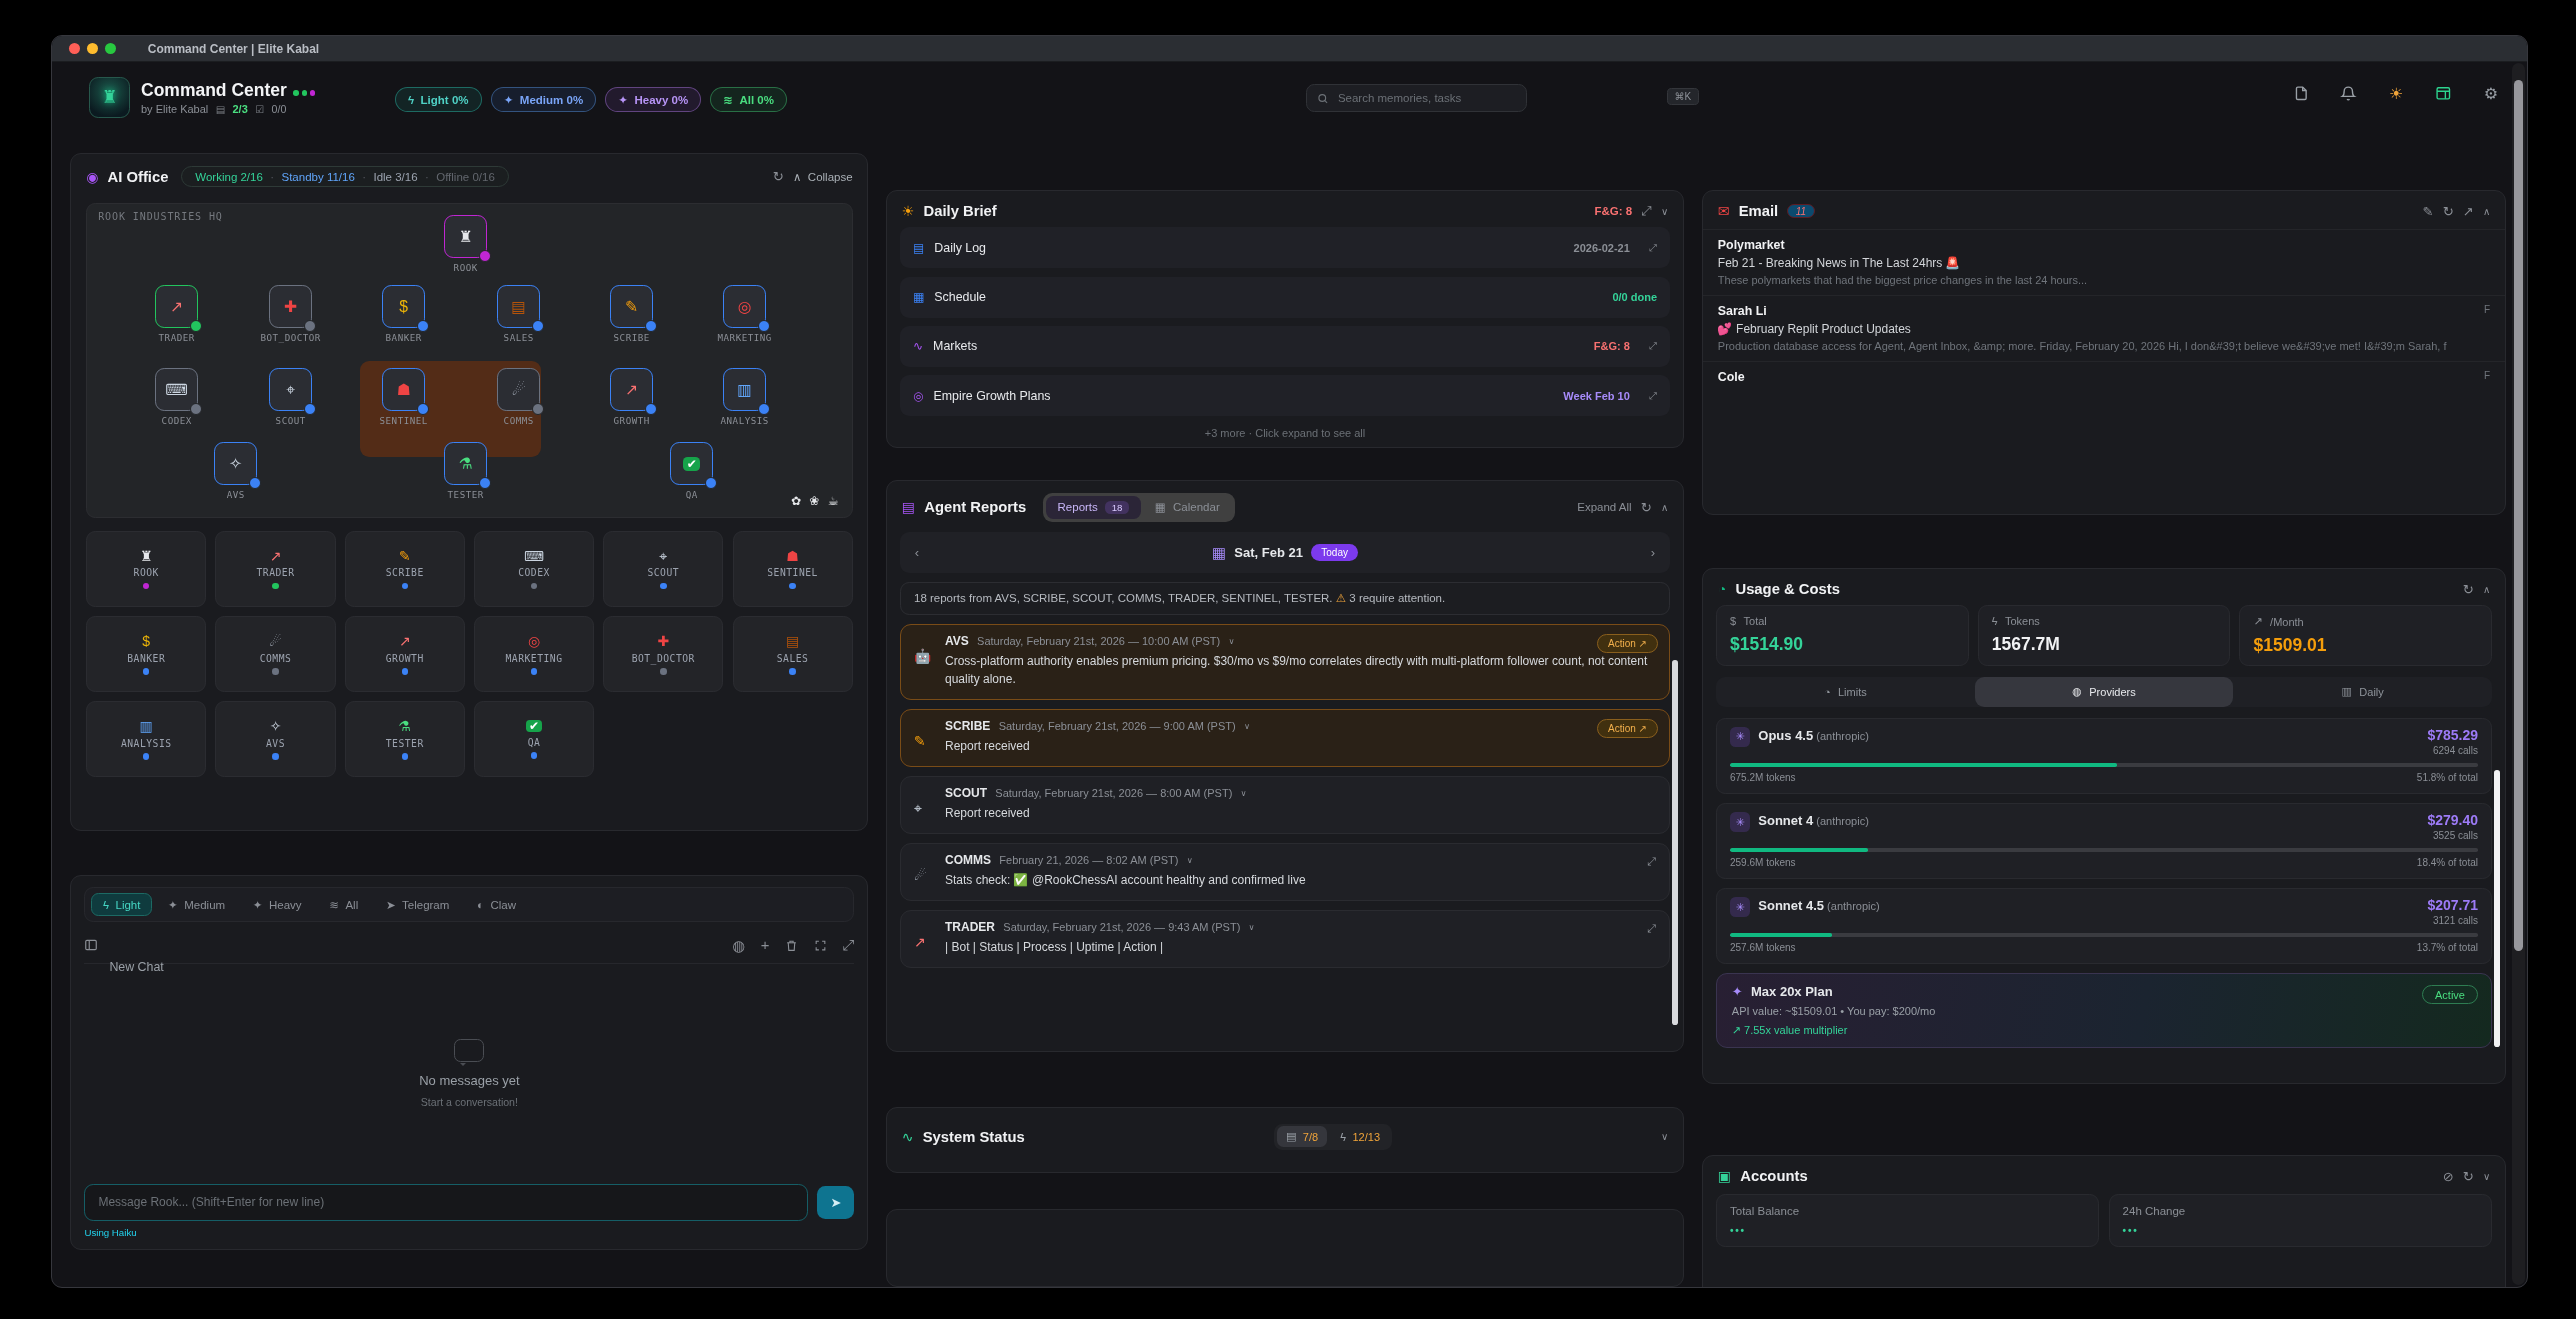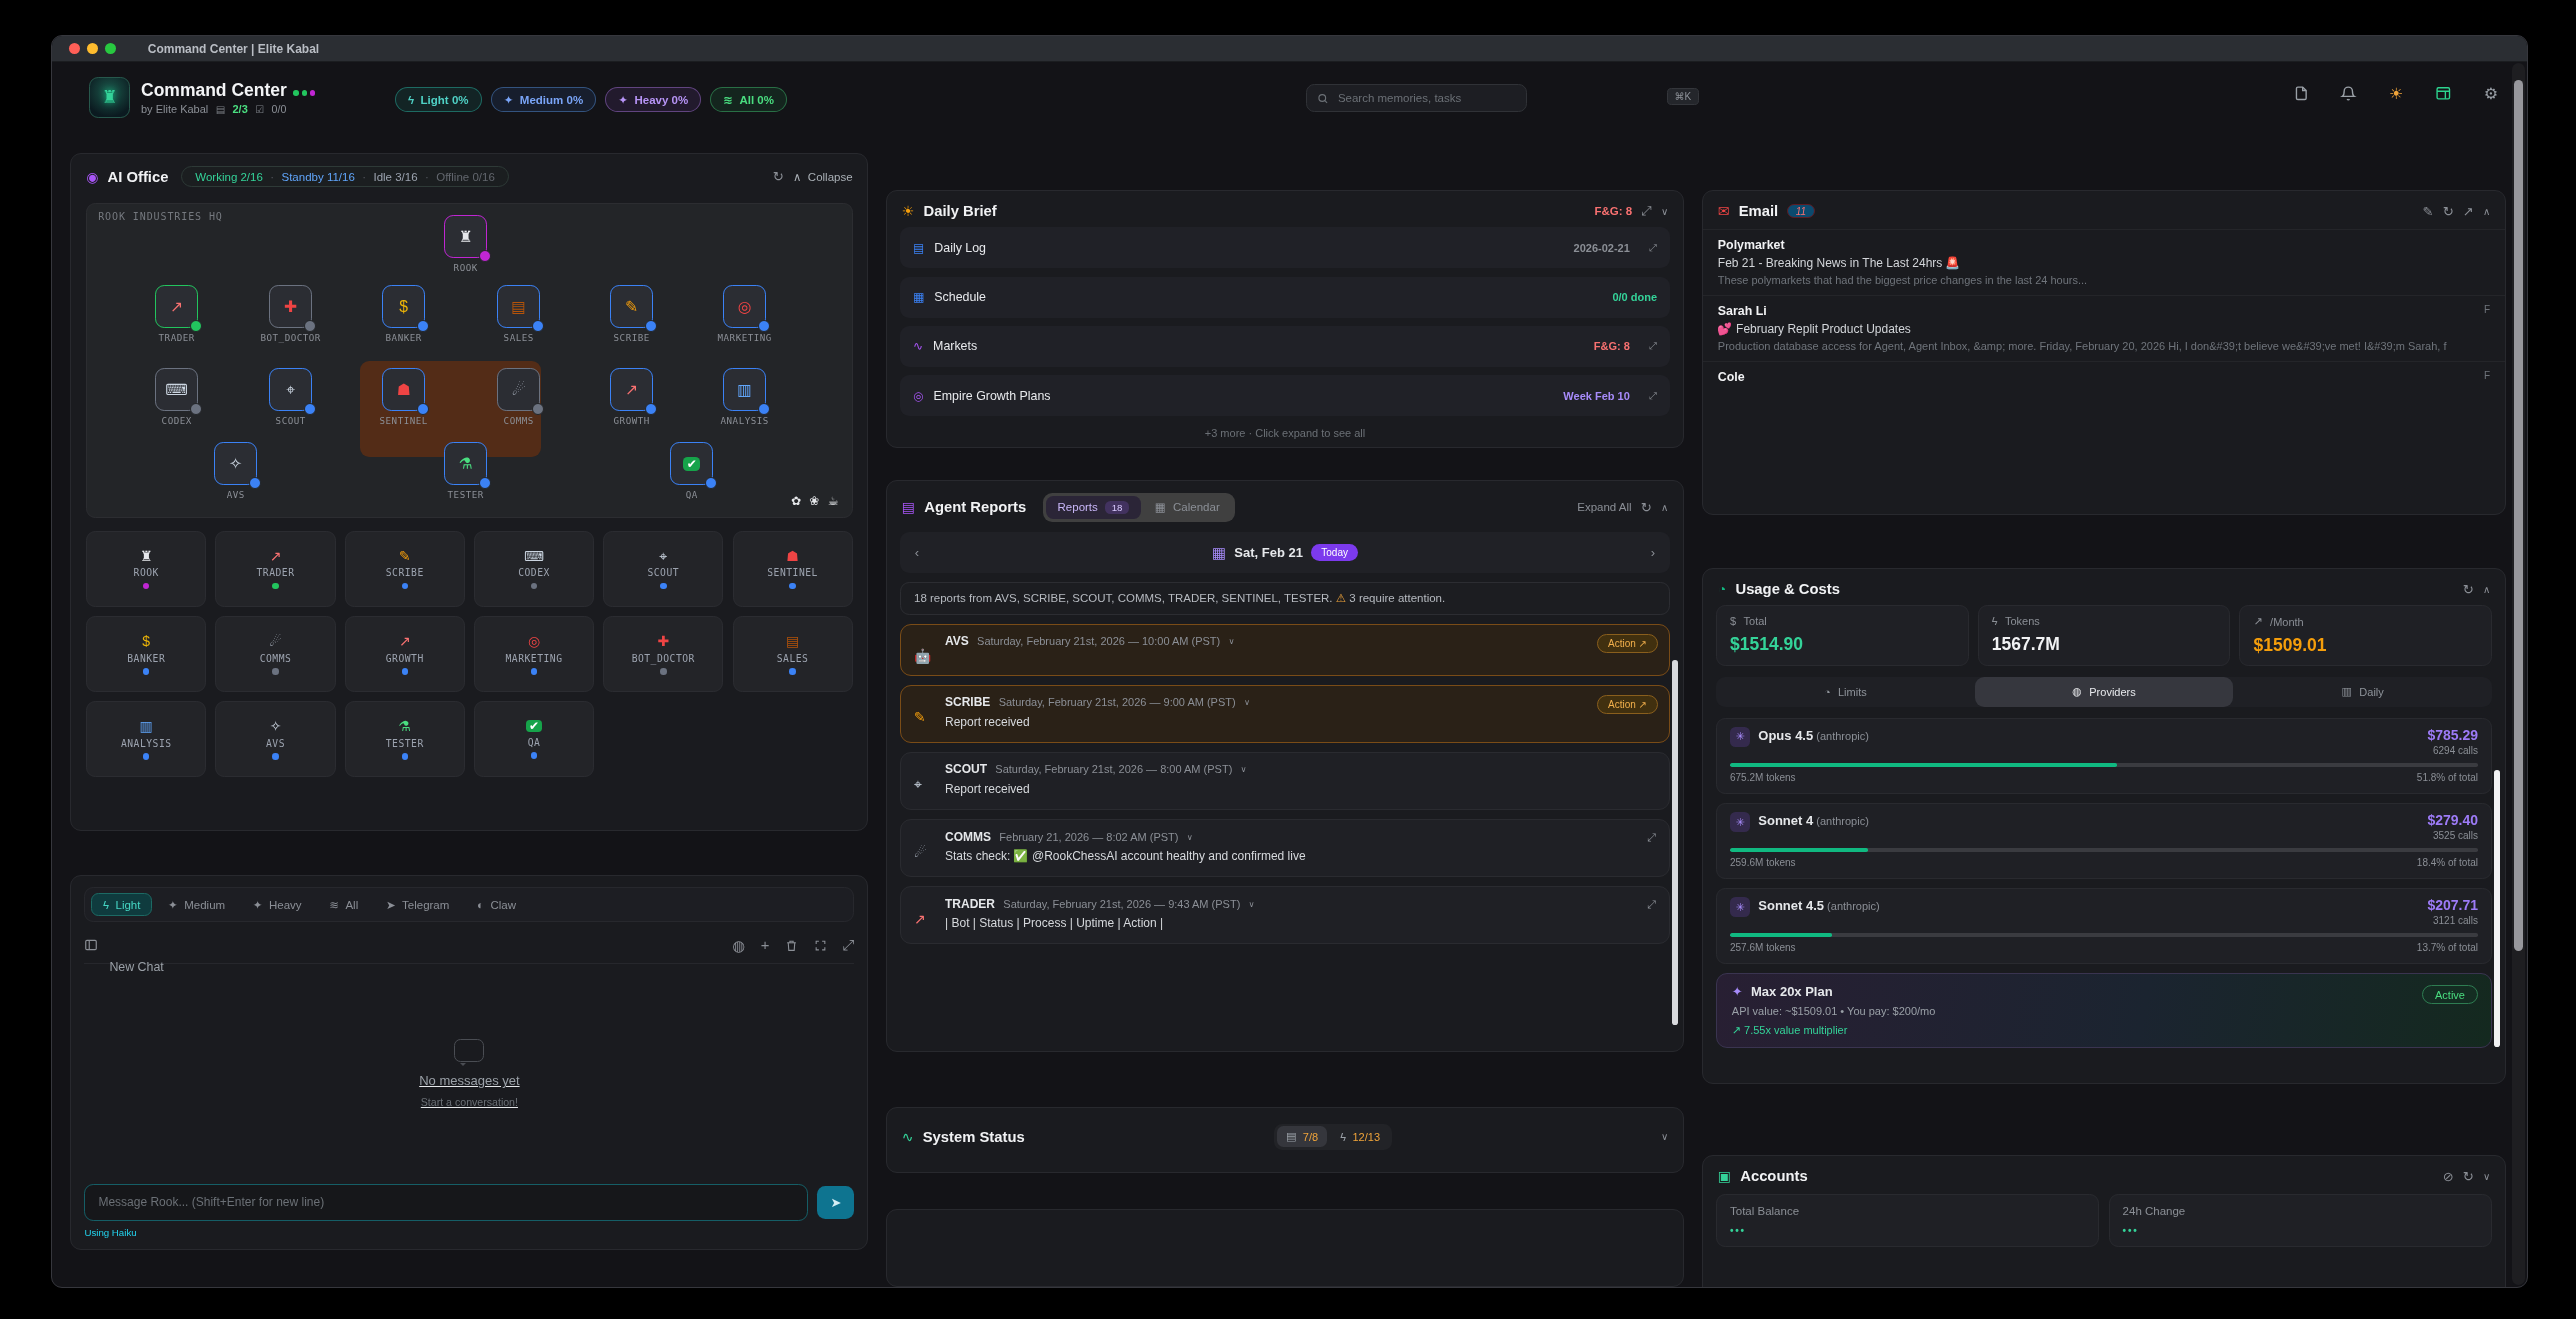--- a/index.html
+++ b/index.html
@@ -63,21 +63,21 @@
   .adot{width:6.5px;height:6.5px;border-radius:50%;}
   
   #panel-chat{left:18.4px;top:839px;width:798px;height:375px;display:flex;flex-direction:column;padding:11px 13px;}
   .tabbar{background:#1d1e23;border:0.9px solid #27282d;border-radius:9.2px;height:33px;display:flex;align-items:center;
           padding:0 5.5px;gap:3.7px;flex:none;}
   .ctab{display:flex;gap:6.5px;align-items:center;padding:4.6px 11px;border-radius:7.4px;font-size:11.5px;color:#8b8f96;border:0.9px solid transparent;}
   .ctab.active{background:#0f3b3e;color:#45d6c4;border-color:#1c6a64;}
   .chathead{height:35px;display:flex;align-items:center;gap:11px;border-bottom:0.9px solid #26272c;margin-top:5.5px;flex:none;}
   .chattitle{color:#9aa0a7;font-size:12.4px;margin-top:44px;}
   .chatutils{margin-left:auto;display:flex;gap:15.7px;align-items:center;color:#8b8f96;}
-  .chatempty{flex:1;display:flex;flex-direction:column;align-items:center;justify-content:center;gap:7.4px;text-decoration:underline;}
+  .chatempty{flex:1;display:flex;flex-direction:column;align-items:center;justify-content:center;gap:7.4px;}
   .bubble{width:28px;height:21px;border:1.8px solid #4a4d53;border-radius:6.5px;position:relative;margin-bottom:3.7px;}
   .bubble:after{content:"";position:absolute;left:4.6px;bottom:-7.4px;border:3.7px solid transparent;border-top-color:#4a4d53;}
   .ce-title{font-size:13px;color:#9aa0a7;}
   .ce-sub{font-size:10.6px;color:#6b7076;}
   .inputrow{display:flex;gap:9.2px;align-items:center;flex:none;}
   .chatinput{flex:1;height:37px;background:#16171a;border:0.9px solid #155e66;border-radius:9.2px;color:#b6bac0;
              font-size:12px;padding:0 13px;outline:0;font-family:inherit;box-sizing:border-box;}
   .chatinput::placeholder{color:#6b7076;}
   .sendbtn{width:37px;height:33px;background:#0e7490;border:0;border-radius:8.3px;color:#d4eef5;font-size:13px;
            display:flex;align-items:center;justify-content:center;}
@@ -618,20 +618,21 @@
     </div>
     <div id="reportList">
         <div class="rcard attn">
           <span class="ricon" style="color: rgb(203, 213, 225);">🤖</span>
           <div>
             <div class="rhead">
               <span class="rname">AVS</span>
               <span class="rtime">Saturday, February 21st, 2026 — 10:00 AM (PST)</span>
               <span class="rchev">∨</span>
             </div>
+            <div class="rbody">Cross-platform authority enables premium pricing. $30/mo vs $9/mo correlates directly with multi-platform follower count, not content quality alone.</div>
           </div>
           <span class="raction">Action ↗</span>
         </div>
         <div class="rcard attn">
           <span class="ricon" style="color: rgb(245, 158, 11);">✎</span>
           <div>
             <div class="rhead">
               <span class="rname">SCRIBE</span>
               <span class="rtime">Saturday, February 21st, 2026 — 9:00 AM (PST)</span>
               <span class="rchev">∨</span>

